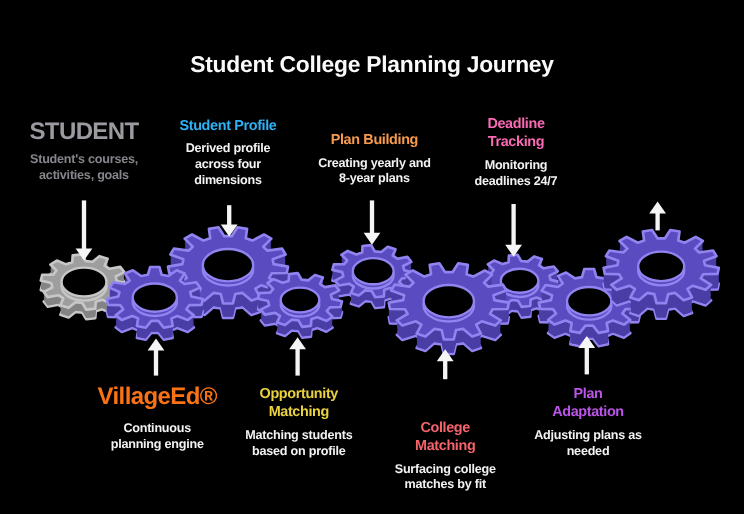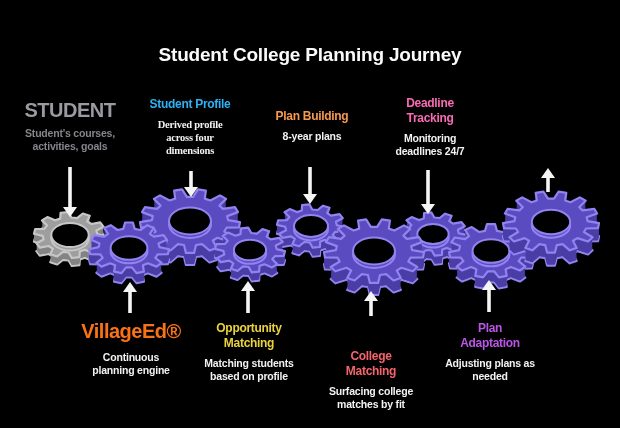--- a/index.html
+++ b/index.html
@@ -180,33 +180,34 @@
       <div class="line">activities, goals</div>
 
     </div>
   </div>
 
   <div class="stage" style="left:190px;top:97px">
     <div class="stage-title" style="color: rgb(46, 178, 245);">
       <div class="line">Student Profile</div>
 
     </div>
-    <div class="stage-desc" style="color: rgb(242, 242, 244); font-family: Liberation Serif, serif;">
+    <div class="stage-desc" style="color: rgb(242, 242, 244);">
       <div class="line">Derived profile</div>
       <div class="line">across four</div>
       <div class="line">dimensions</div>
     </div>
   </div>
 
   <div class="stage" style="left:312px;top:109px">
     <div class="stage-title" style="color: rgb(247, 154, 77);">
       <div class="line">Plan Building</div>
 
     </div>
     <div class="stage-desc" style="color: rgb(242, 242, 244);">
+      <div class="line">Creating yearly and</div>
       <div class="line">8-year plans</div>
 
     </div>
   </div>
 
   <div class="stage" style="left:430px;top:96px">
     <div class="stage-title" style="color: rgb(250, 106, 181);">
       <div class="line">Deadline</div>
       <div class="line">Tracking</div>
     </div>

